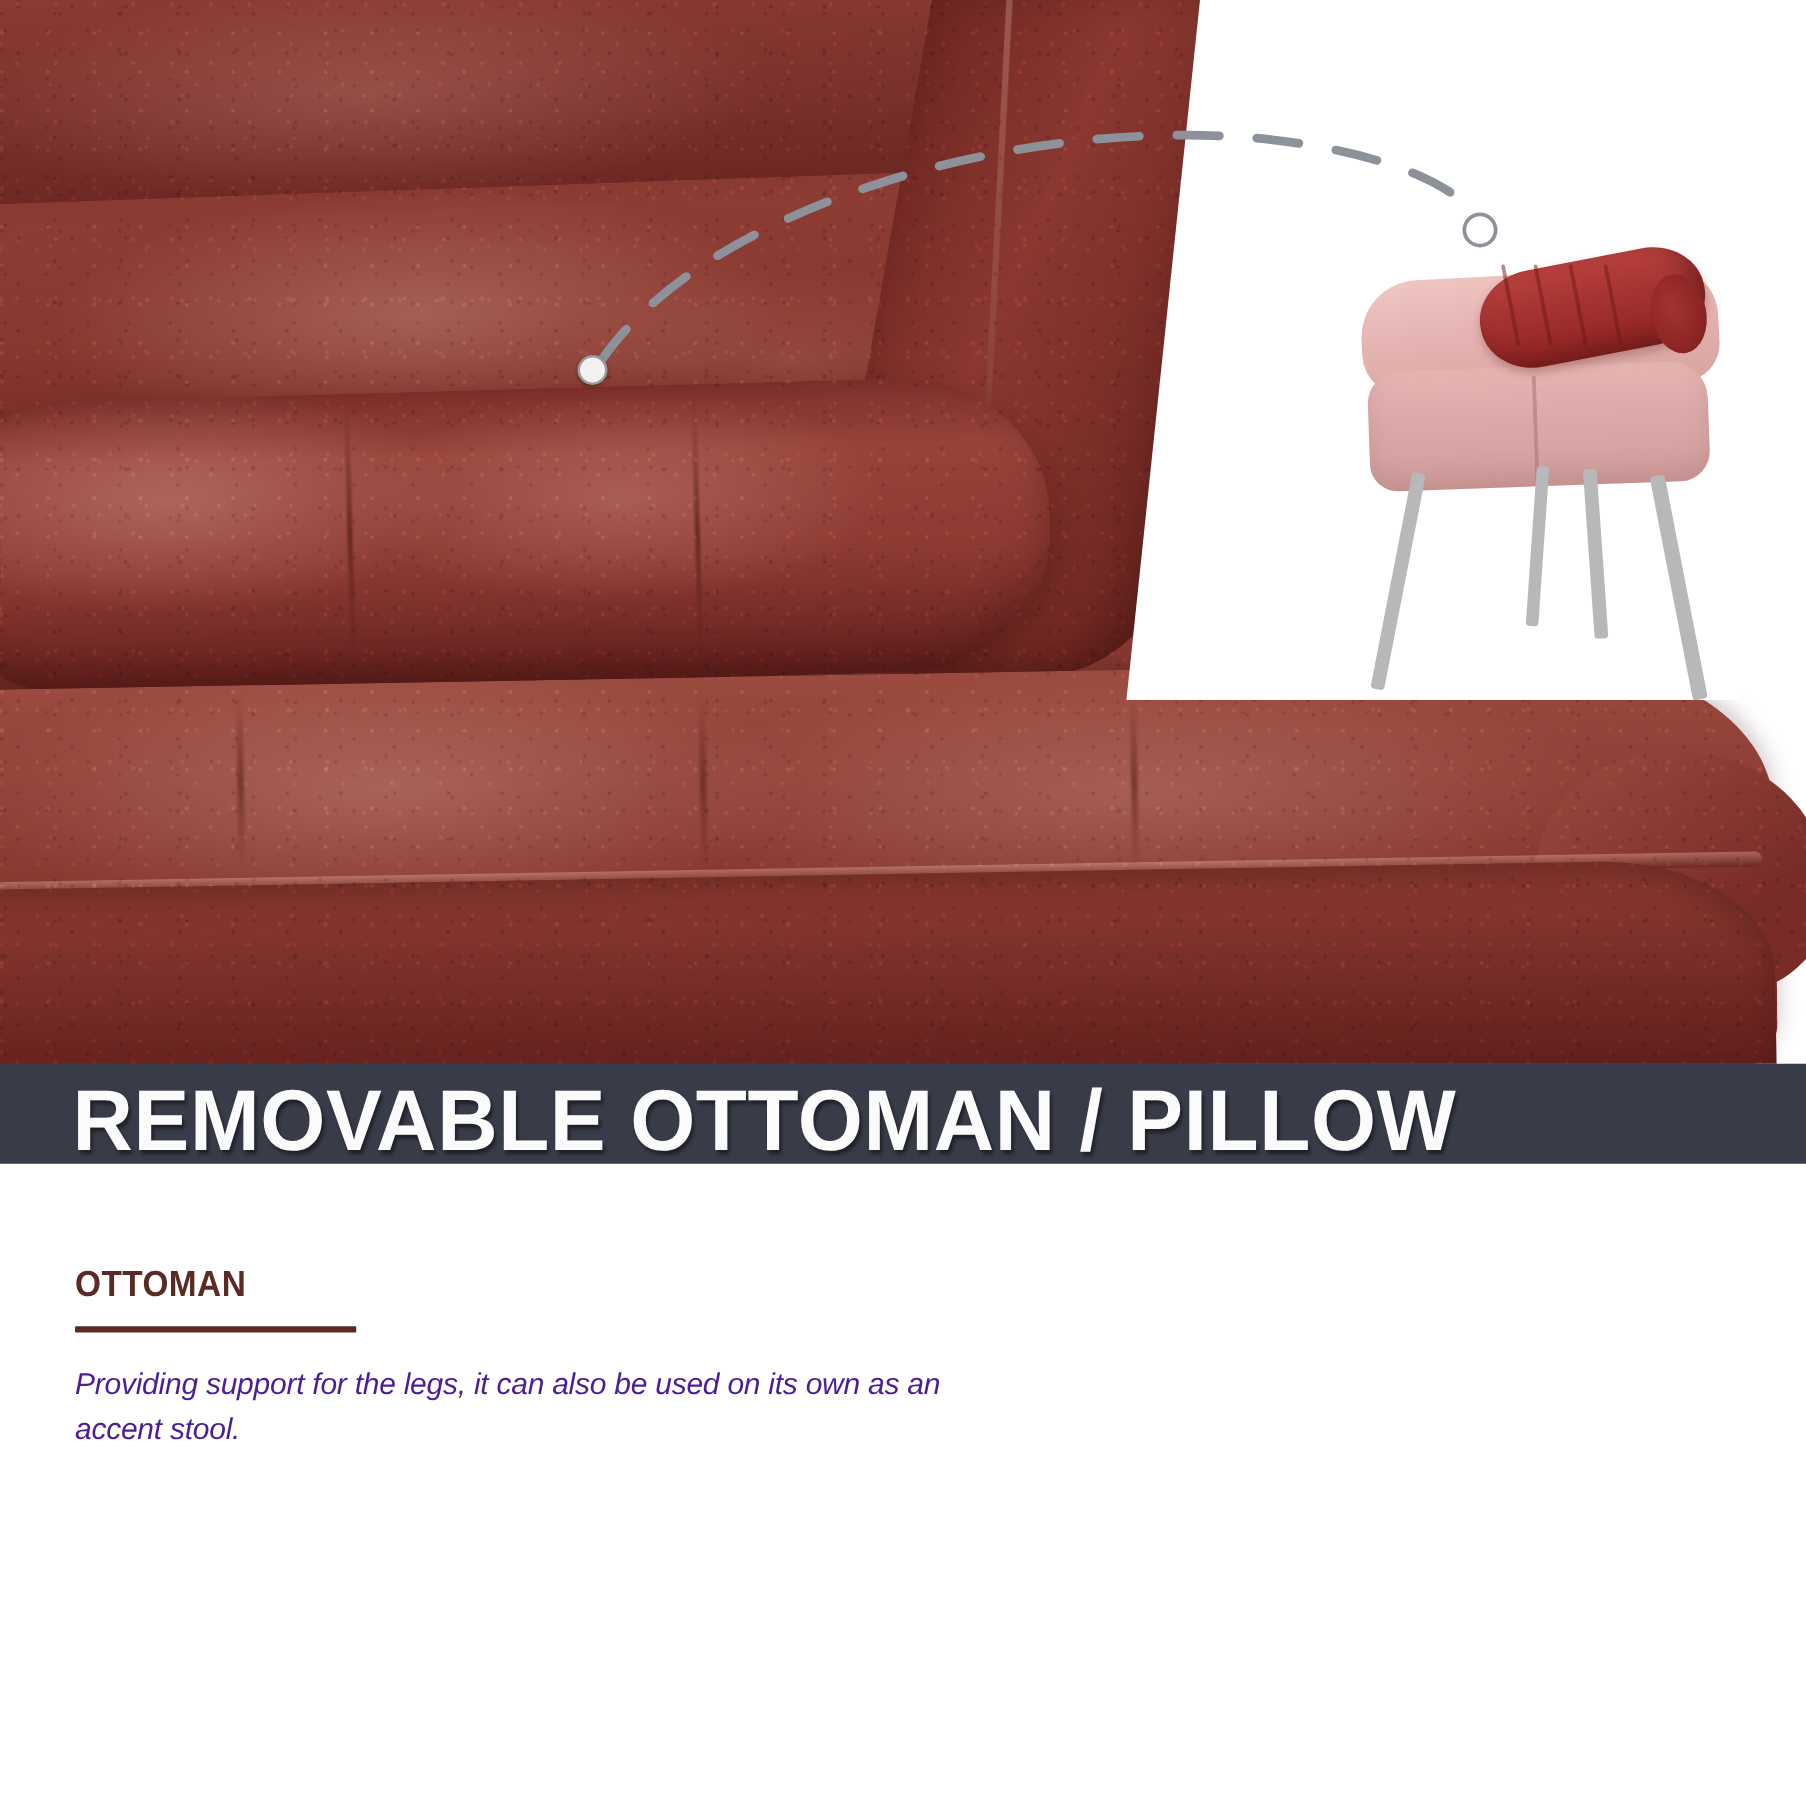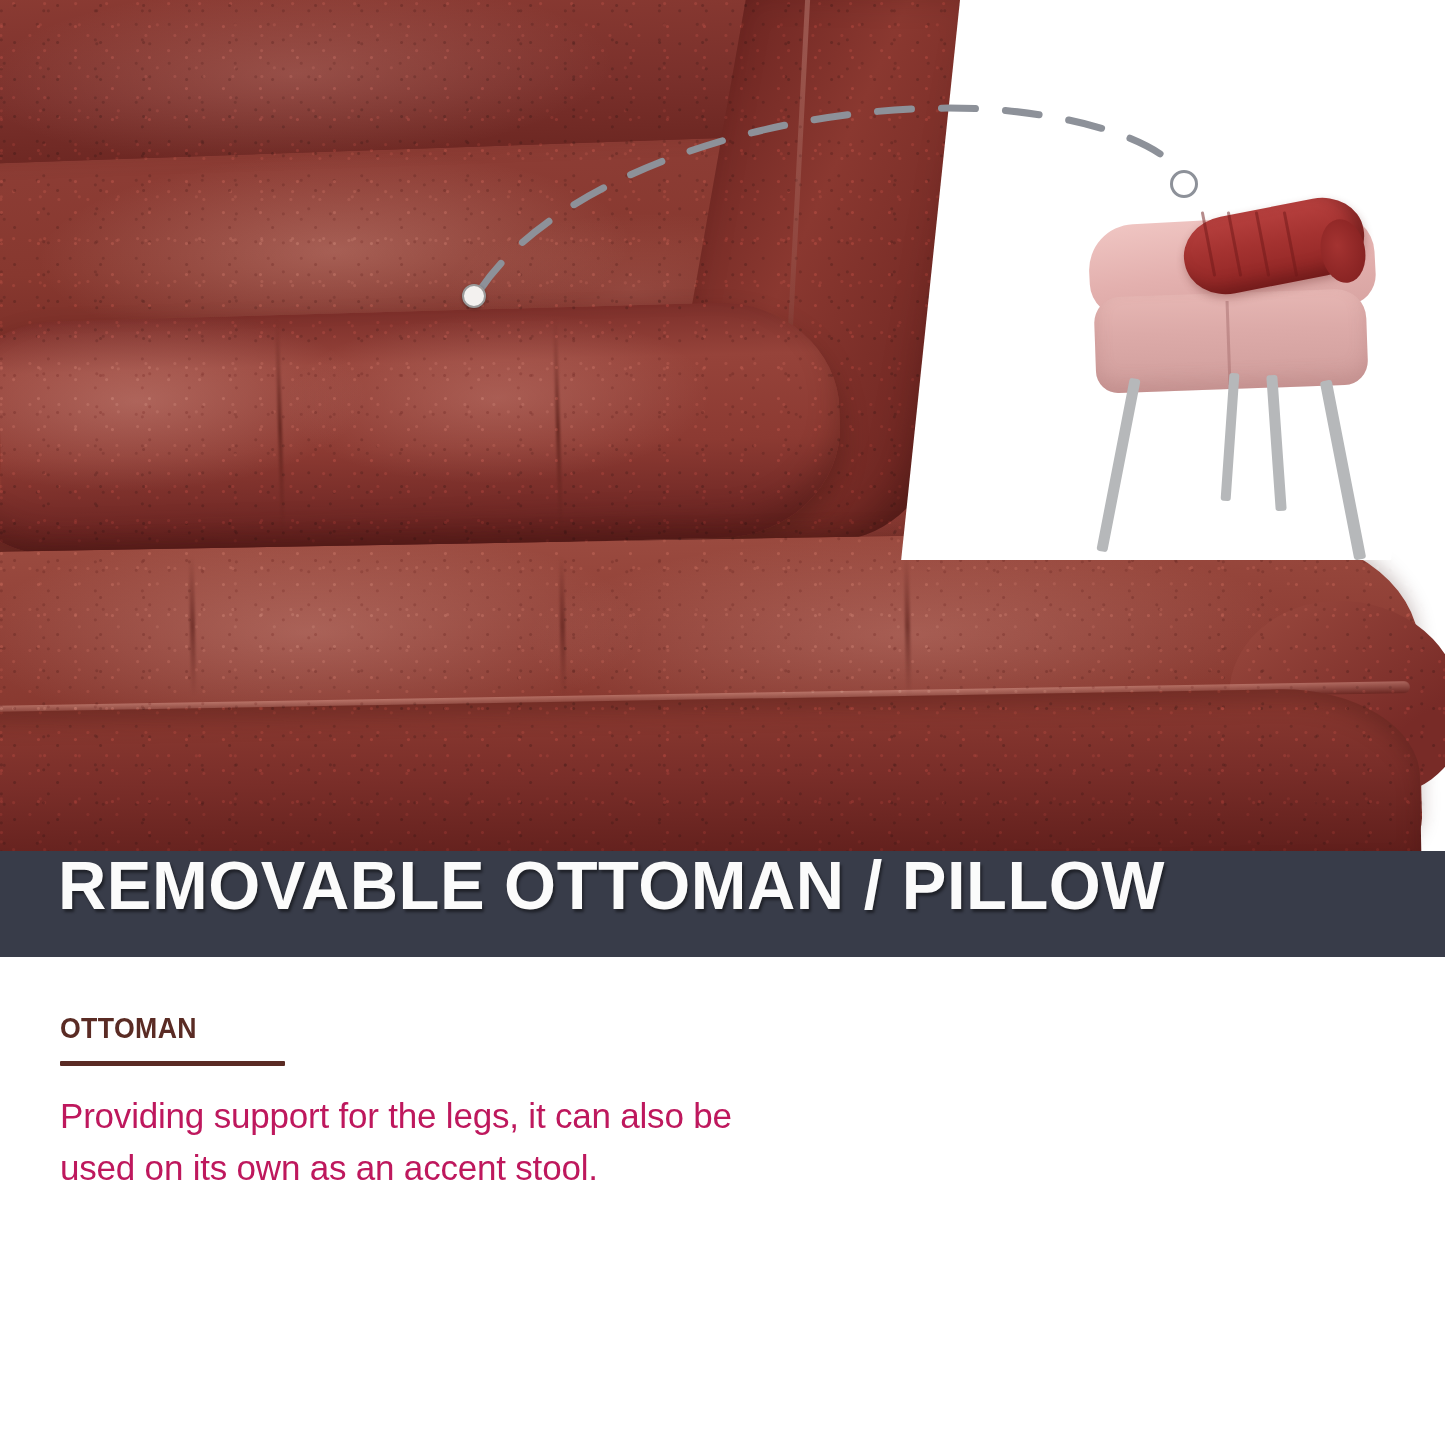--- a/index.html
+++ b/index.html
@@ -174,44 +174,44 @@
     border-radius:50%;transform:rotate(-11deg);
   }
   .ins-leg{position:absolute;background:#b6b8ba;border-radius:3px;}
   .ins-leg.l1{left:38px;top:172px;width:11px;height:176px;transform:rotate(11deg);}
   .ins-leg.l2{left:150px;top:168px;width:10px;height:128px;transform:rotate(4deg);}
   .ins-leg.l3{left:196px;top:170px;width:11px;height:136px;transform:rotate(-4deg);}
   .ins-leg.l4{left:262px;top:174px;width:12px;height:182px;transform:rotate(-11deg);}
 
   
   .banner{
-    position:absolute;left:0;top:851px;width:1445px;height:106px;
-    background:#383c49;display:flex;align-items:flex-start;
+    position:absolute;left:0;top:851px;width:1445px;height:80px;
+    background:#383c49;display:flex;align-items:flex-end;
   }
   .banner-title{
     margin-left:58px;color:#fbfbfb;font-size:69px;line-height:1;
     font-weight:700;letter-spacing:.5px;white-space:nowrap;
     font-family:"Liberation Sans",sans-serif;
     transform:scaleX(.97);transform-origin:left center;
     text-shadow:2px 3px 3px rgba(0,0,0,.45);
   }
 
   
   .lower{position:absolute;left:0;top:957px;width:1409px;height:488px;background:#ffffff;}
   .info-col{position:absolute;left:60px;top:55px;width:700px;}
   .blk{margin-bottom:86px;}
   .blk-title{
     font-size:29px;font-weight:700;color:#5a2b24;letter-spacing:.4px;
     font-family:"Liberation Sans",sans-serif;transform:scaleX(.92);
     transform-origin:left center;margin:0 0 16px 0;
   }
   .blk-rule{width:225px;height:5px;background:#5a2b24;margin-bottom:24px;border-radius:1px;}
   .blk-body{
-    font-size:35px;line-height:1.48;color:#be185d;font-weight:300;
-    font-family:"Liberation Sans",sans-serif;letter-spacing:-.2px;margin:0;
+    font-size:24px;line-height:1.48;color:#4c1d95;font-weight:300;
+    font-family:"Liberation Sans",sans-serif;letter-spacing:-.2px;margin:0;font-style:italic;
   }
 </style>
 </head>
 <body>
 
 <div id="page">
 
   <div class="hero">
     <div class="sofa-body"></div>
     <div class="backrest-top"></div>

